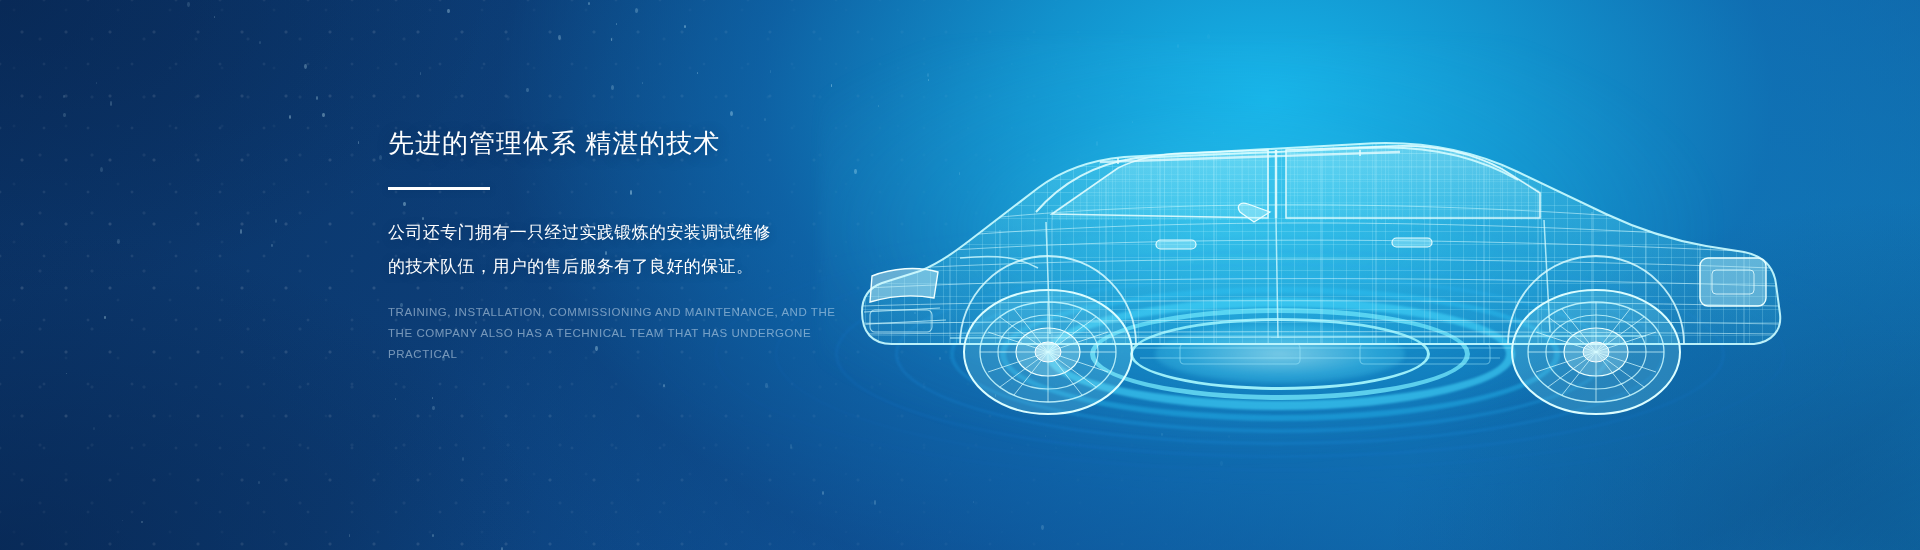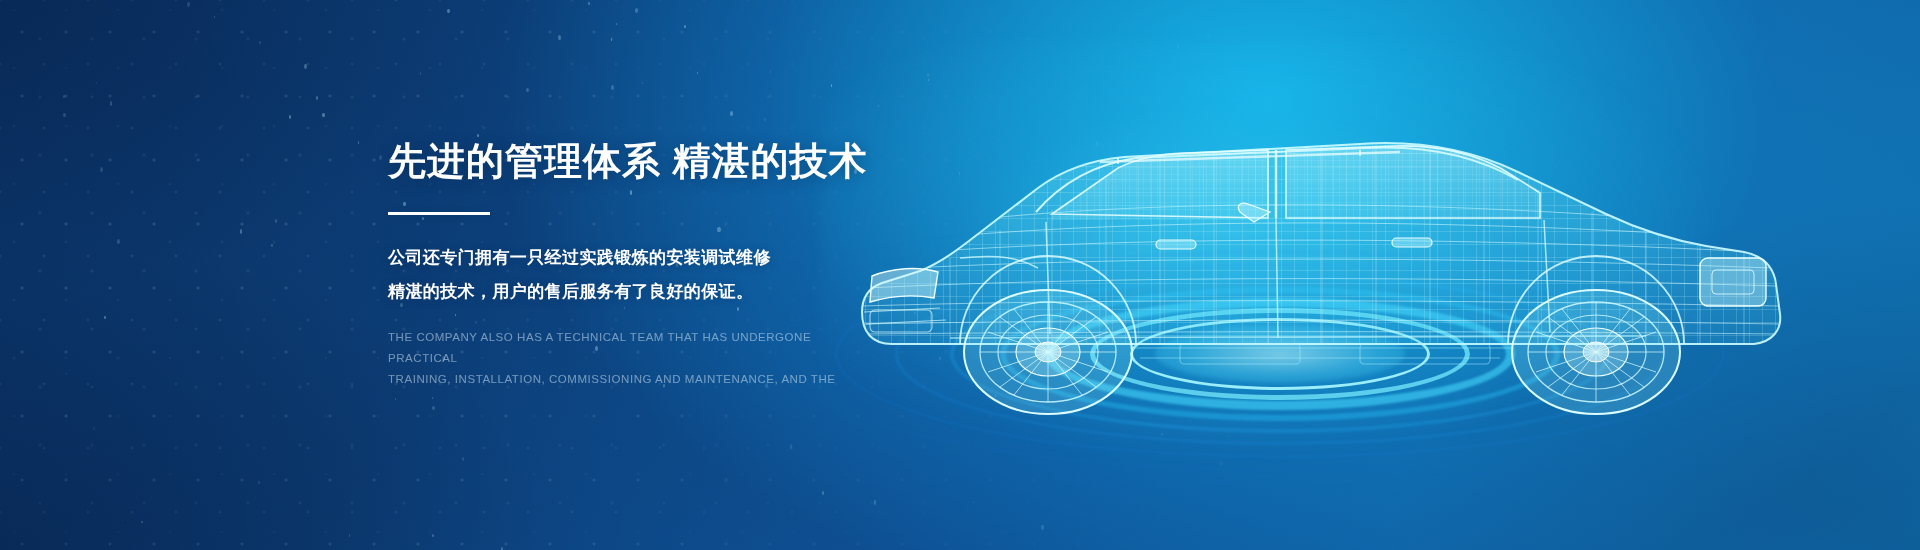--- a/index.html
+++ b/index.html
@@ -38,32 +38,31 @@
     background:
       radial-gradient(ellipse 780px 460px at 0% 100%, rgba(6,32,72,0.55) 0%, rgba(6,32,72,0) 70%),
       radial-gradient(ellipse 700px 420px at 0% 0%, rgba(6,32,72,0.45) 0%, rgba(6,32,72,0) 70%),
       radial-gradient(ellipse 760px 500px at 100% 100%, rgba(8,46,96,0.40) 0%, rgba(8,46,96,0) 70%);
   }
 
   
   .content{ position:absolute; left:388px; top:128px; width:760px; z-index:6; }
 
   .headline{
-    color:#ffffff; font-size:38px; font-weight:bold; letter-spacing:1px;
+    color:#ffffff; font-size:26px; font-weight:normal; letter-spacing:1px;
     line-height:1.18; white-space:nowrap;
     text-shadow:0 2px 14px rgba(0,40,80,0.45);
-    margin-top:11px;
   }
   .rule{
     width:102px; height:3px; background:#ffffff; margin:28px 0 26px 0;
     box-shadow:0 1px 6px rgba(0,50,95,0.35);
   }
   .body-cn{
     color:#ffffff; font-size:17px; line-height:34px; letter-spacing:.4px;
-    max-width:470px; text-shadow:0 1px 8px rgba(0,40,80,0.35);font-weight:bold;
+    max-width:470px; text-shadow:0 1px 8px rgba(0,40,80,0.35);
   }
   .body-en{
     margin-top:18px; color:rgba(215,232,246,0.52);
     font-size:11.5px; line-height:21px; letter-spacing:.55px;
     max-width:450px; text-transform:uppercase;
   }
 
   
   .scene{ position:absolute; left:640px; top:0; width:1280px; height:550px; z-index:4; }
 
@@ -405,22 +404,22 @@
         </g>
       </svg>
     </div>
   </div>
 
   <div class="content">
     <div class="headline">先进的管理体系 精湛的技术</div>
     <div class="rule"></div>
     <div class="body-cn">
       <div>公司还专门拥有一只经过实践锻炼的安装调试维修</div>
-      <div>精湛的技术，用户的售后服务有了良好的保证。</div>
+      <div>的技术队伍，用户的售后服务有了良好的保证。</div>
     </div>
     <div class="body-en">
+      <div>TRAINING, INSTALLATION, COMMISSIONING AND MAINTENANCE, AND THE</div>
       <div>THE COMPANY ALSO HAS A TECHNICAL TEAM THAT HAS UNDERGONE PRACTICAL</div>
-      <div>TRAINING, INSTALLATION, COMMISSIONING AND MAINTENANCE, AND THE</div>
     </div>
   </div>
 
   <div class="vignette"></div>
 </div>
 
 </body></html>

